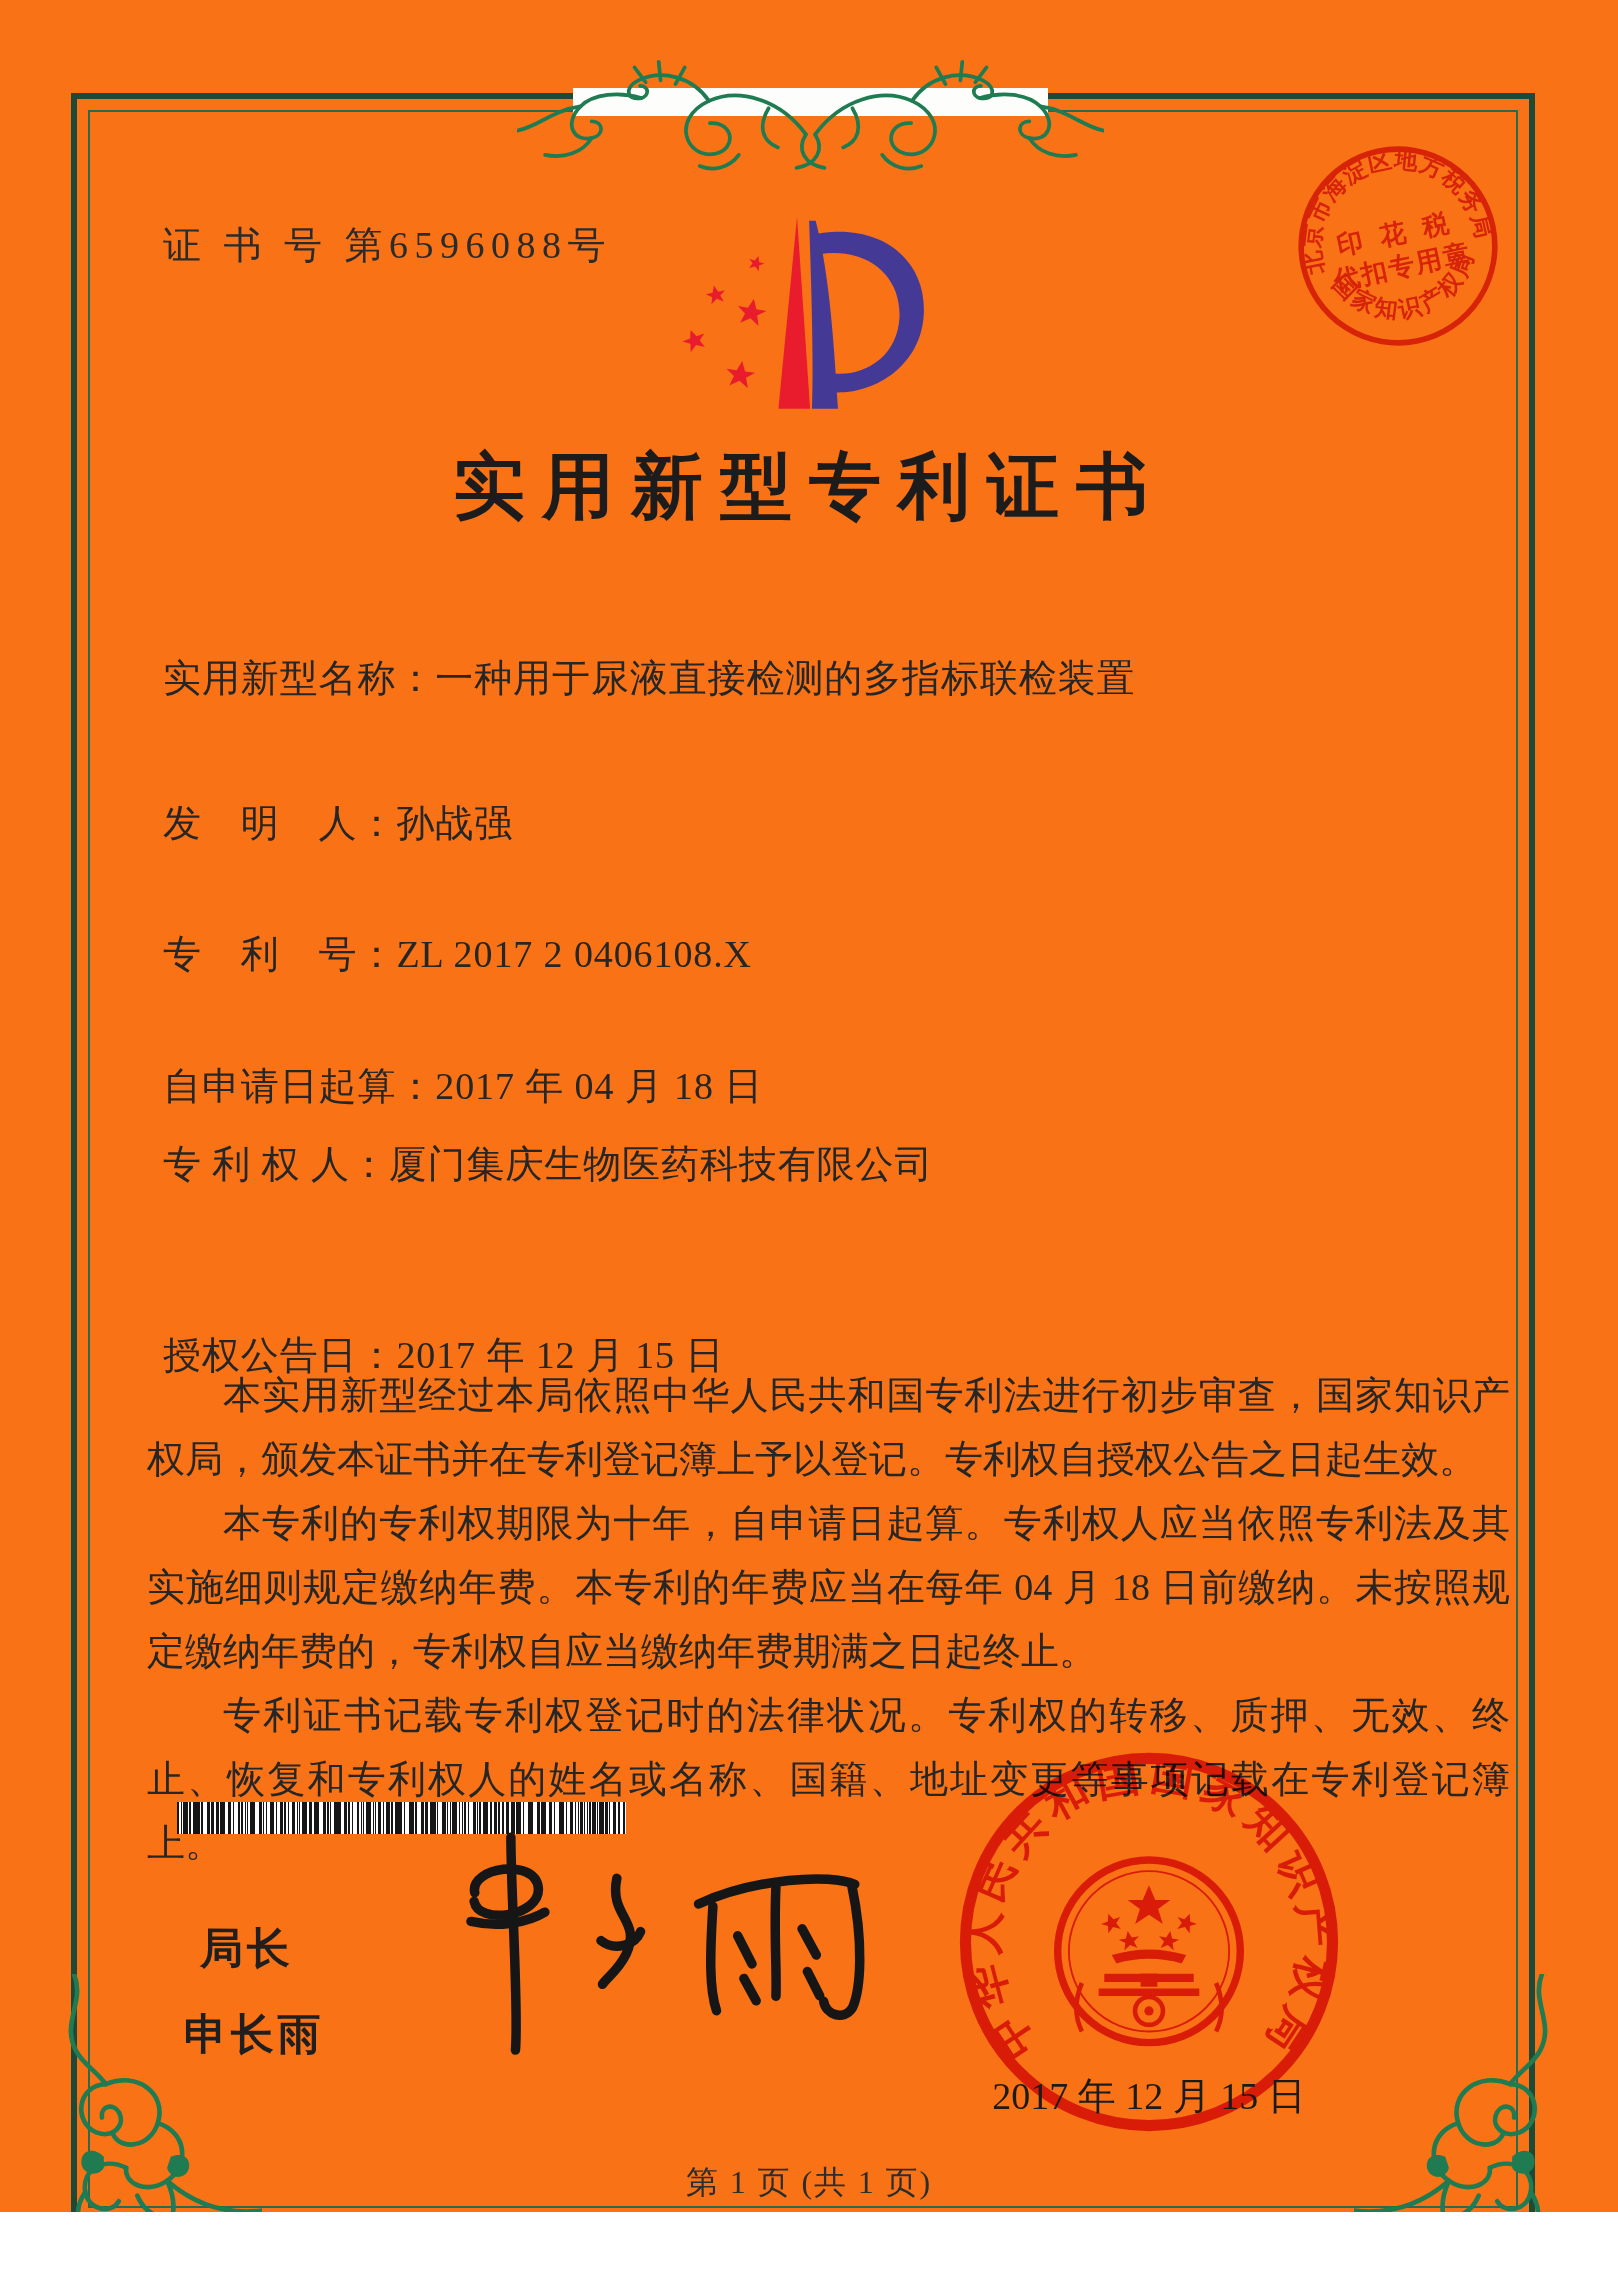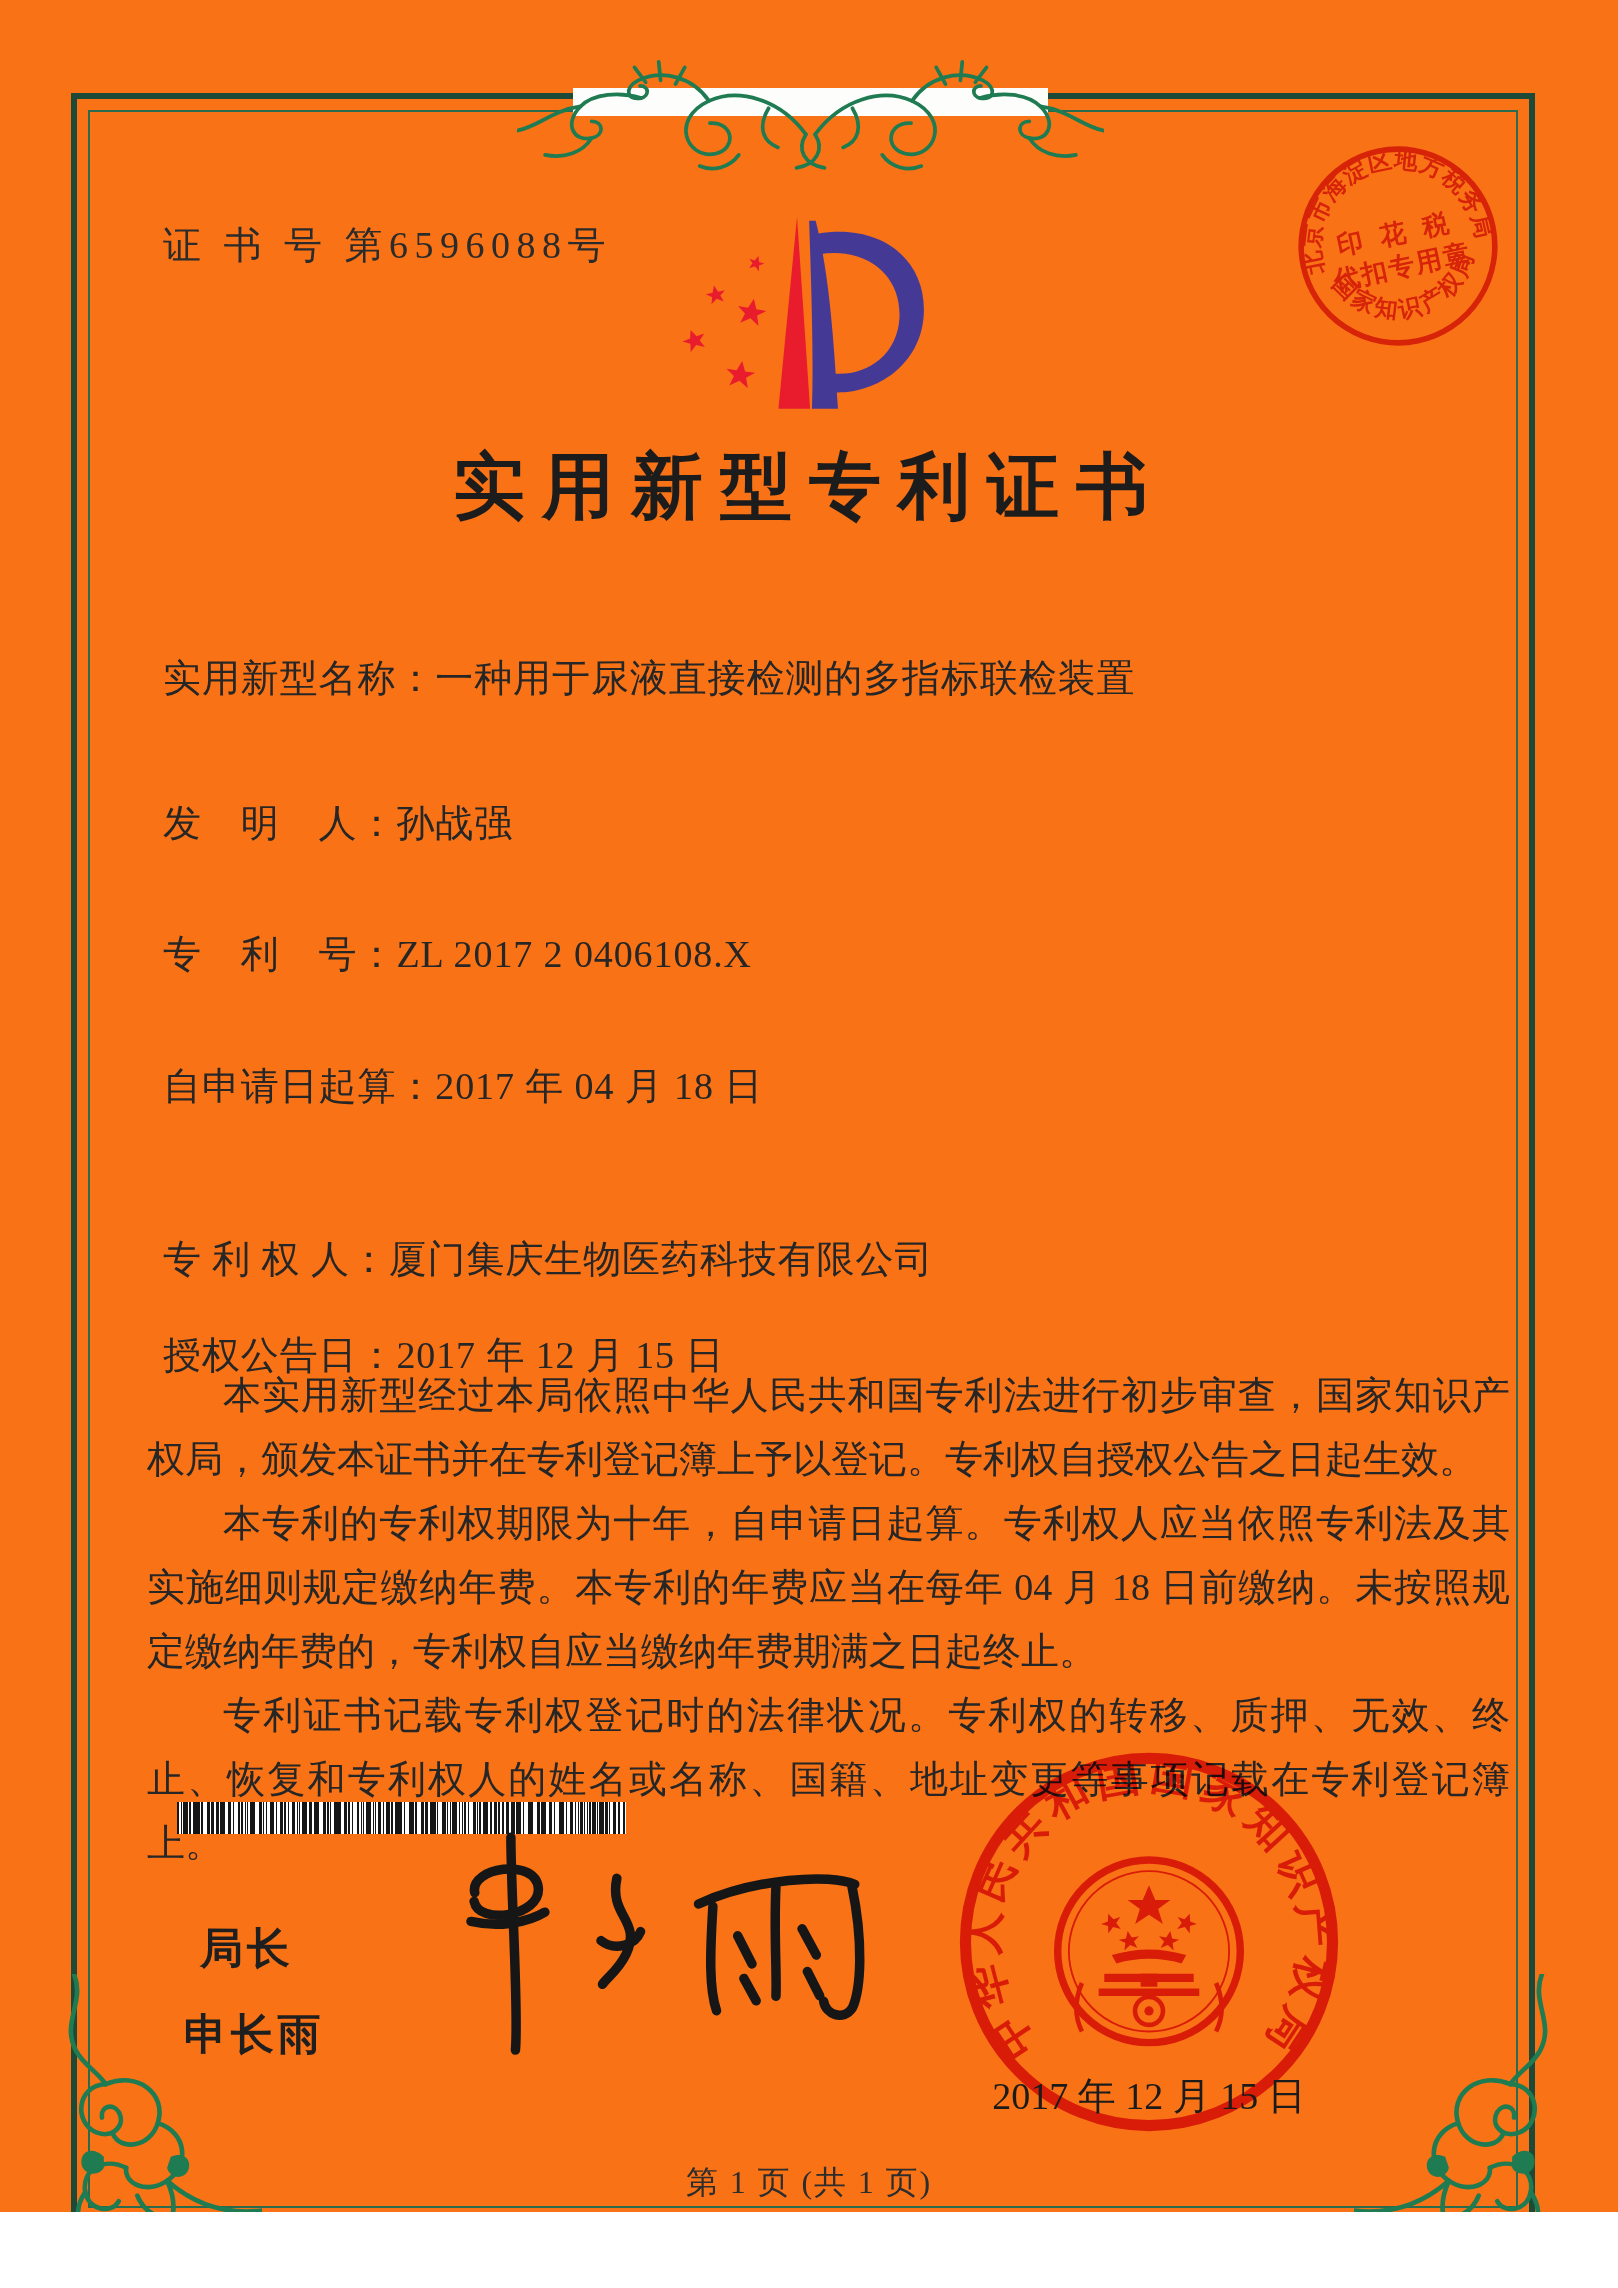--- a/index.html
+++ b/index.html
@@ -16,21 +16,21 @@
   .ornament{position:absolute;}
 
   
   .cert-no{position:absolute;left:163px;top:220px;font-size:38px;letter-spacing:6.5px;color:#2b2b2b;}
   .logo{position:absolute;left:648px;top:185px;width:326px;height:266px;}
   .title{position:absolute;left:0;width:1618px;top:439px;text-align:center;
          font-size:72px;font-weight:700;letter-spacing:17px;color:#1c1c1c;}
 
   
   .field{position:absolute;left:163px;font-size:38px;letter-spacing:0.9px;white-space:nowrap;color:#262626;}
-  .f0{top:653px}.f1{top:798px}.f2{top:929px}.f3{top:1061px}.f4{top:1234px}.f5{top:1330px}
+  .f0{top:653px}.f1{top:798px}.f2{top:929px}.f3{top:1061px}.f4{top:1139px}.f5{top:1330px}
 
   
   .paras{position:absolute;left:147px;top:1363px;width:1363px;font-size:38px;
          line-height:64px;text-align:justify;color:#262626;}
   .paras p{margin:0;text-indent:2em;}
 
   
   .barcode{position:absolute;left:177px;top:1802px;width:449px;height:32px;background-color:#fff;
     background-image:
       repeating-linear-gradient(90deg,#161616 0 1.9px,transparent 1.9px 3.7px,#161616 3.7px 4.7px,transparent 4.7px 8.4px,#161616 8.4px 11.2px,transparent 11.2px 13px,#161616 13px 14px,transparent 14px 17.7px,#161616 17.7px 20.5px,transparent 20.5px 21.4px),

